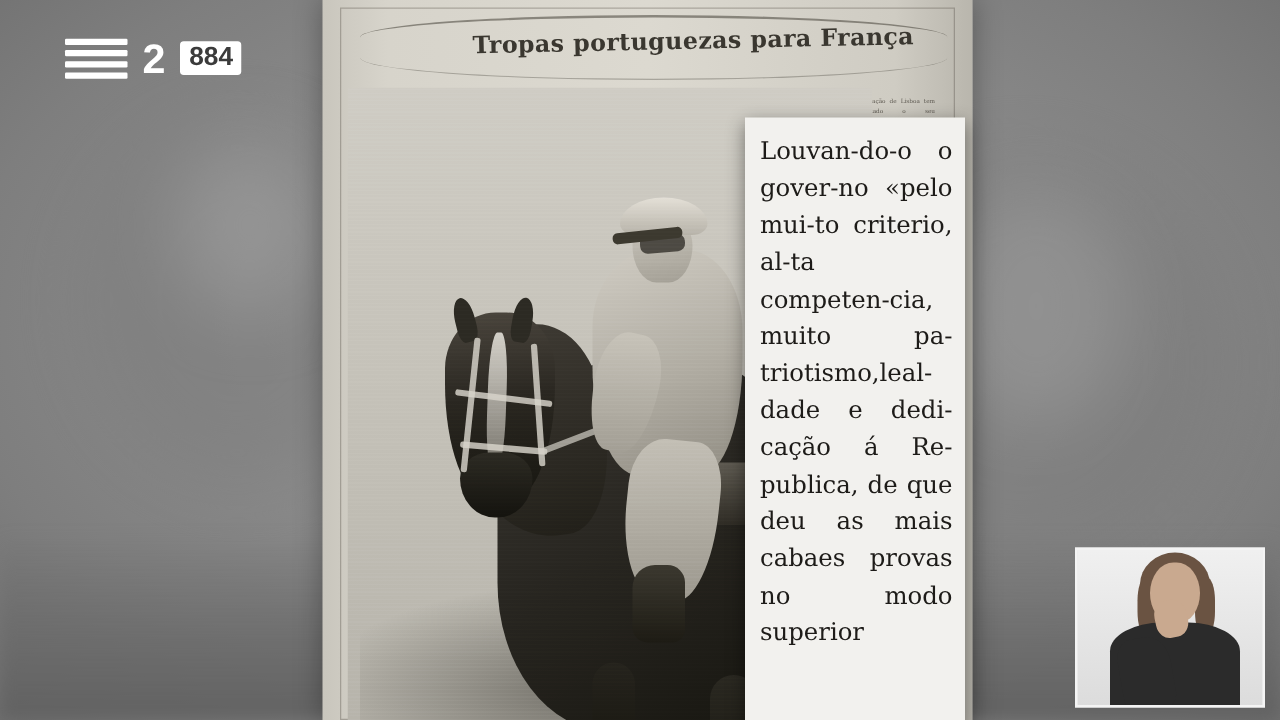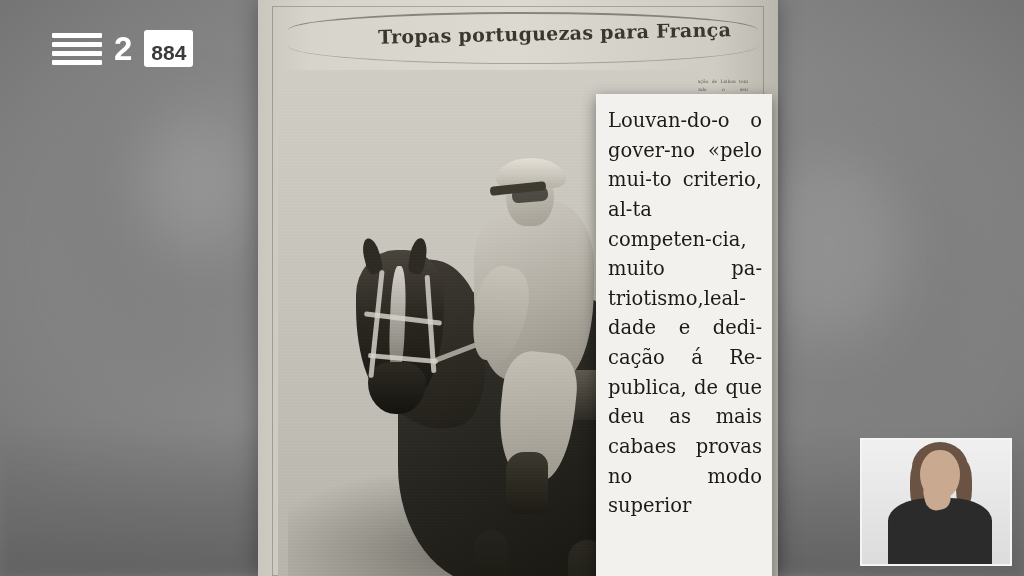--- a/index.html
+++ b/index.html
@@ -45,21 +45,21 @@
   .lines-icon i:nth-child(2) { width: 50px; }
   .lines-icon i:nth-child(3) { width: 50px; }
   .lines-icon i:nth-child(4) { width: 50px; }
   .osd-number {
     color: #ffffff; font-size: 33px; font-weight: 700; line-height: 1;
     letter-spacing: 0px;
   }
   .osd-page {
     background: #ffffff; color: #3b3b3b;
     font-size: 21px; font-weight: 700;
-    padding: 12px 7px 3px; border-radius: 3px; line-height: 1.05;
+    padding: 2px 7px 3px; border-radius: 3px; line-height: 1.05;
   }
 
   
   .channel-logo {
     position: absolute; right: 136px; top: 30px;
     color: #ffffff; font-size: 31px; font-weight: 700;
     letter-spacing: 1px;
     z-index: 40;
   }
 

